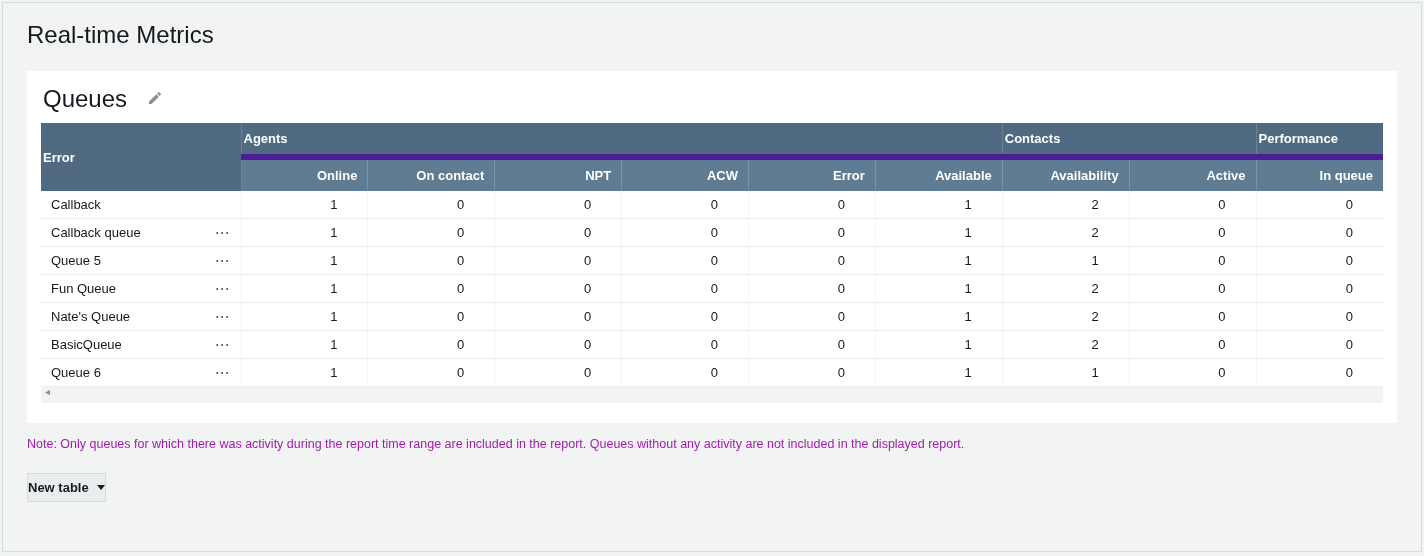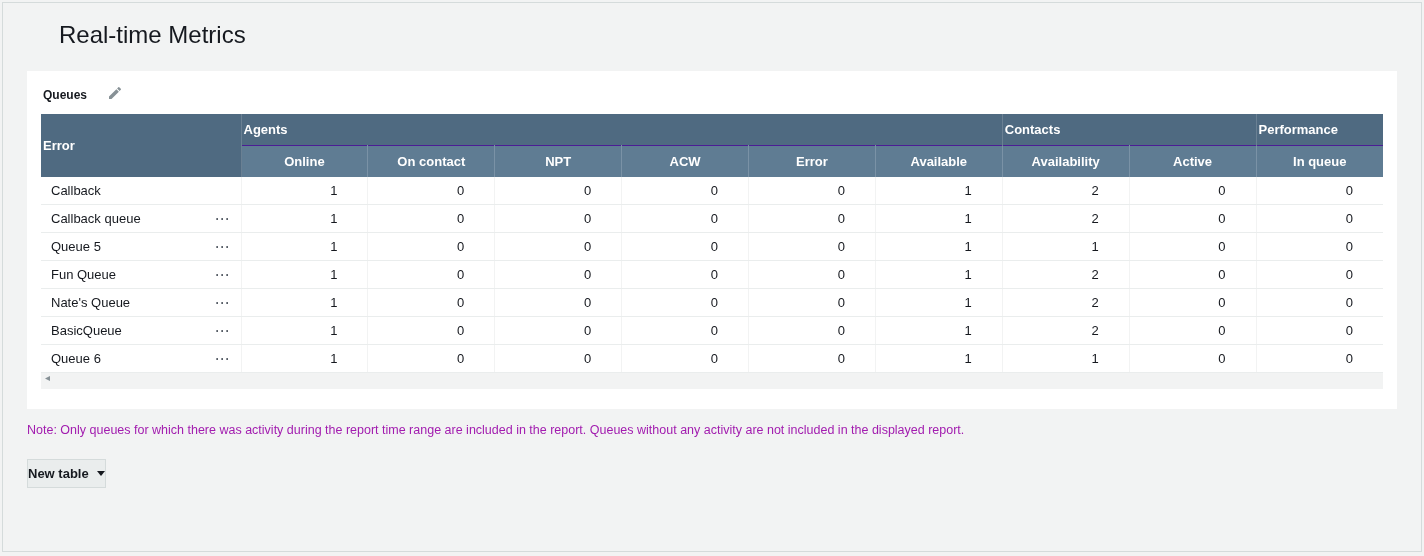--- a/index.html
+++ b/index.html
@@ -14,36 +14,35 @@
       margin: 2px;
       background: #f2f3f3;
       min-height: 550px;
       padding: 18px 24px 24px 24px;
     }
     h1 {
       font-weight: 400;
       font-size: 24px;
       color: #16191f;
       margin-bottom: 22px;
-      margin-left: 32px;
     }
     .panel {
       background: #fff;
       padding: 14px 14px 0 14px;
     }
     .panel-header {
       display: flex;
       align-items: center;
       gap: 20px;
       margin-bottom: 10px;
       padding-left: 2px;
     }
     .panel-header h2 {
-      font-weight: 700;
-      font-size: 12px;
+      font-weight: 400;
+      font-size: 24px;
     }
     .edit-icon {
       color: #879196;
       cursor: pointer;
     }
     table {
       width: 100%;
       border-collapse: collapse;
       table-layout: fixed;
     }
@@ -55,24 +54,24 @@
       text-align: left;
       padding: 8px 2px;
       border-right: 1px solid #6a8093;
     }
     .group-header th:last-child { border-right: none; }
     .col-header th {
       background: #5f7c93;
       color: #fff;
       font-weight: 700;
       font-size: 13px;
-      text-align: center;
+      text-align: right;
       padding: 8px 10px;
       border-right: 1px solid #7a92a6;
-      border-top: 1px solid #4c1d95;
+      border-top: 6px solid #4c1d95;
     }
     .col-header th:last-child { border-right: none; }
     .name-header {
       vertical-align: middle;
     }
     tbody td {
       padding: 6px 10px;
       border-bottom: 1px solid #eaeded;
       font-size: 13px;
       color: #16191f;

